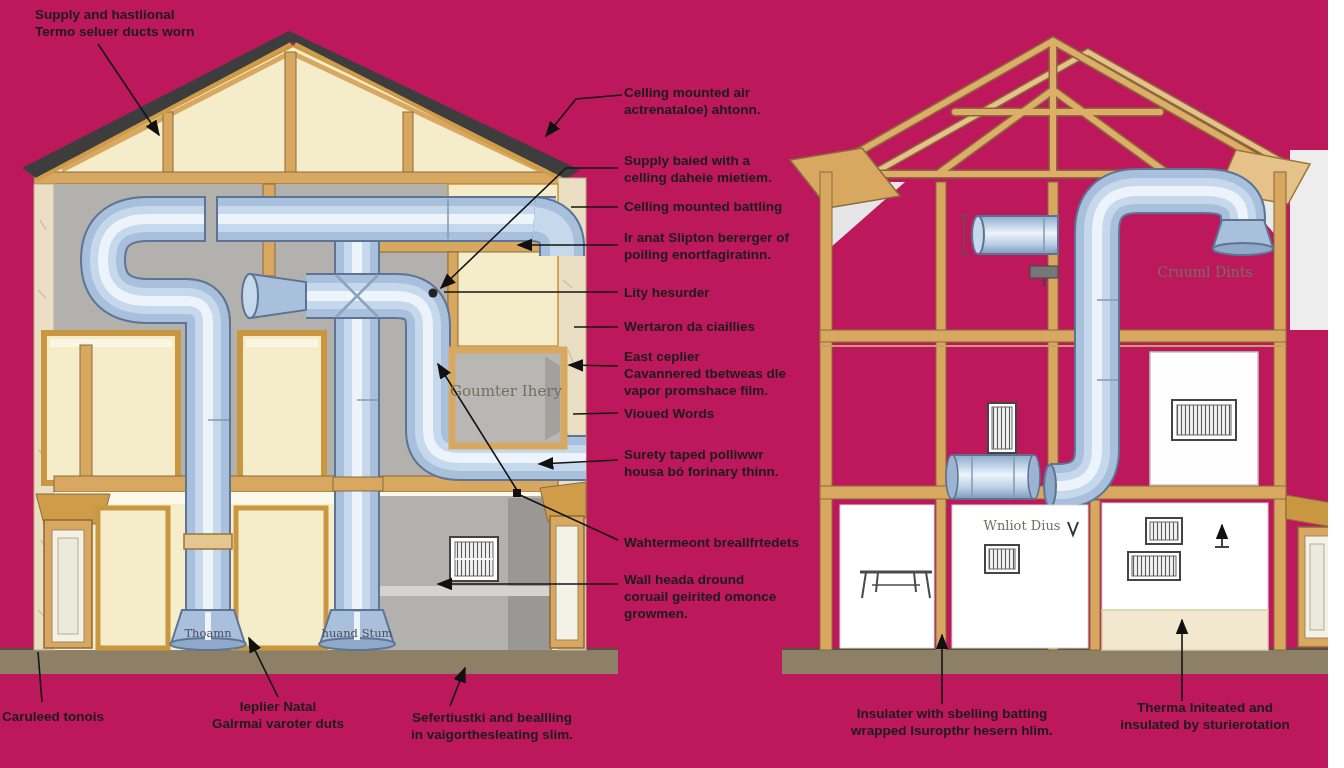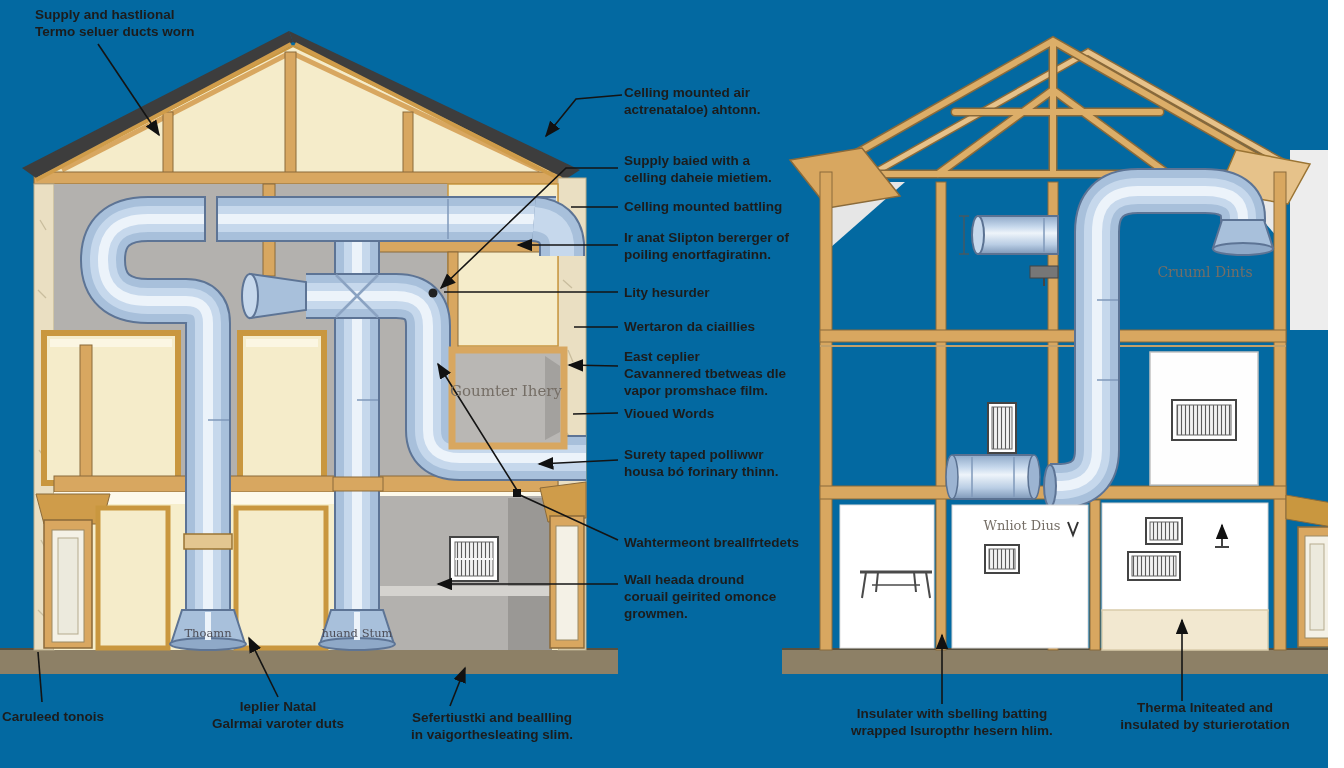--- a/index.html
+++ b/index.html
@@ -1,16 +1,16 @@
 <!DOCTYPE html>
 <html><head>
 <meta charset="utf-8">
 <style>
   html,body{margin:0;padding:0;background:#ffffff;}
-  #stage{position:relative;width:1328px;height:768px;background:#0369a1;overflow:hidden;
+  #stage{position:relative;width:1328px;height:768px;background:#be185d;overflow:hidden;
          font-family:"Liberation Sans",sans-serif;}
   svg{position:absolute;left:0;top:0;}
   text{user-select:none;}
   .callout{font:600 13.5px "Liberation Sans",sans-serif;fill:#1c1c1c;}
   .inline-serif{font-family:"DejaVu Serif",serif;fill:#756e66;}
   .flare-label{font:11.5px "DejaVu Serif",serif;fill:#4e4e58;}
   .cline{stroke:#141414;stroke-width:1.6;fill:none;}
 </style>
 </head>
 <body>

